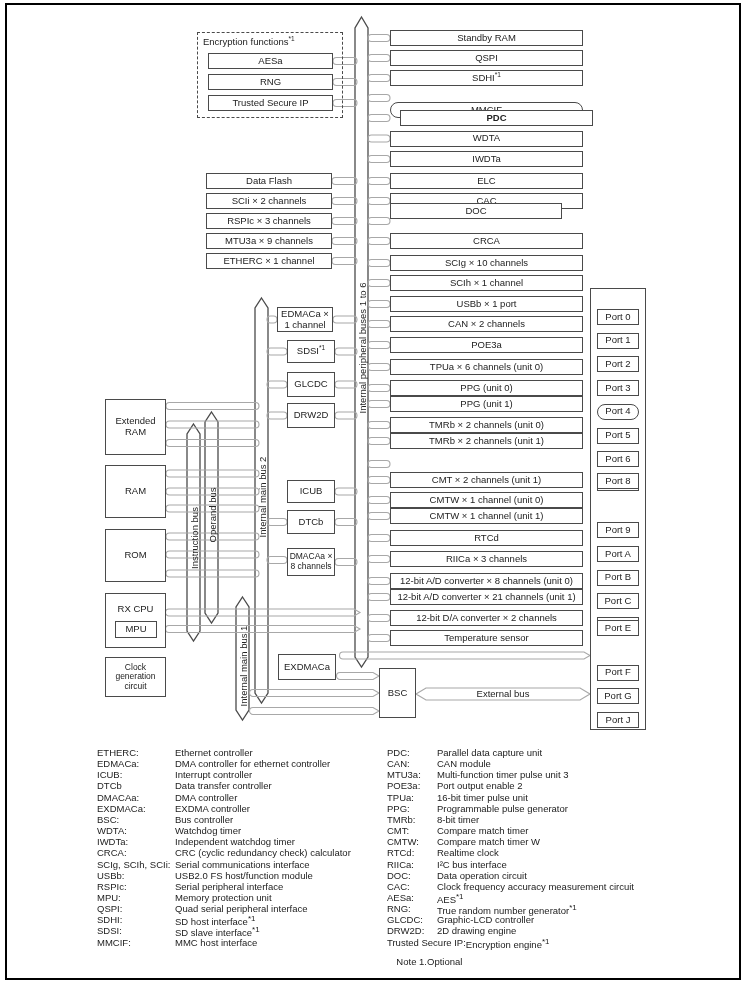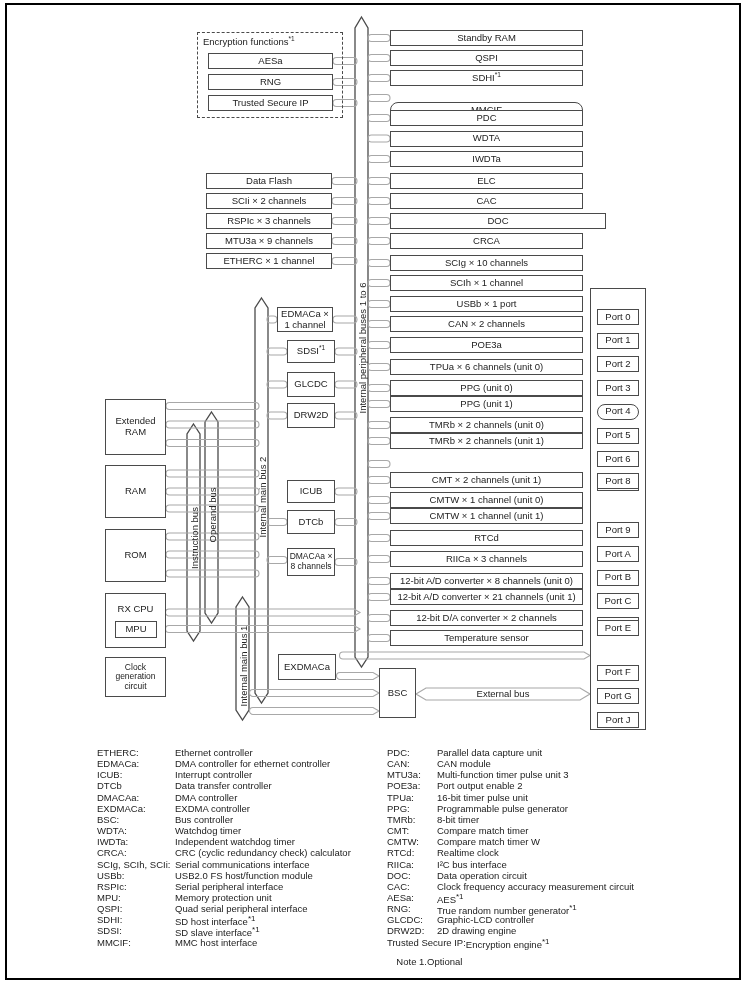--- a/index.html
+++ b/index.html
@@ -191,36 +191,36 @@
     </div>
     <div class="box" style="left: 390px; top: 50px; width: 193px; height: 16px;">
       <div><span>QSPI</span></div>
     </div>
     <div class="box" style="left: 390px; top: 70px; width: 193px; height: 16px;">
       <div><span>SDHI</span><sup>*1</sup></div>
     </div>
     <div class="box" style="left: 390px; top: 102px; width: 193px; height: 16px; border-radius: 8px;">
       <div><span>MMCIF</span></div>
     </div>
-    <div class="box" style="left: 390px; top: 110px; width: 193px; height: 16px;">
+    <div class="box" style="left: 400px; top: 110px; width: 193px; height: 16px; font-weight: bold;">
       <div><span>PDC</span></div>
     </div>
     <div class="box" style="left: 390px; top: 130.5px; width: 193px; height: 16px;">
       <div><span>WDTA</span></div>
     </div>
     <div class="box" style="left: 390px; top: 151px; width: 193px; height: 16px;">
       <div><span>IWDTa</span></div>
     </div>
     <div class="box" style="left: 390px; top: 173px; width: 193px; height: 16px;">
       <div><span>ELC</span></div>
     </div>
     <div class="box" style="left: 390px; top: 193px; width: 193px; height: 16px;">
       <div><span>CAC</span></div>
     </div>
-    <div class="box" style="left: 390px; top: 213px; width: 216px; height: 16px;">
+    <div class="box" style="left: 390px; top: 203px; width: 172px; height: 16px;">
       <div><span>DOC</span></div>
     </div>
     <div class="box" style="left: 390px; top: 233px; width: 193px; height: 16px;">
       <div><span>CRCA</span></div>
     </div>
     <div class="box" style="left: 390px; top: 255px; width: 193px; height: 16px;">
       <div><span>SCIg × 10 channels</span></div>
     </div>
     <div class="box" style="left: 390px; top: 275px; width: 193px; height: 16px;">
       <div><span>SCIh × 1 channel</span></div>

